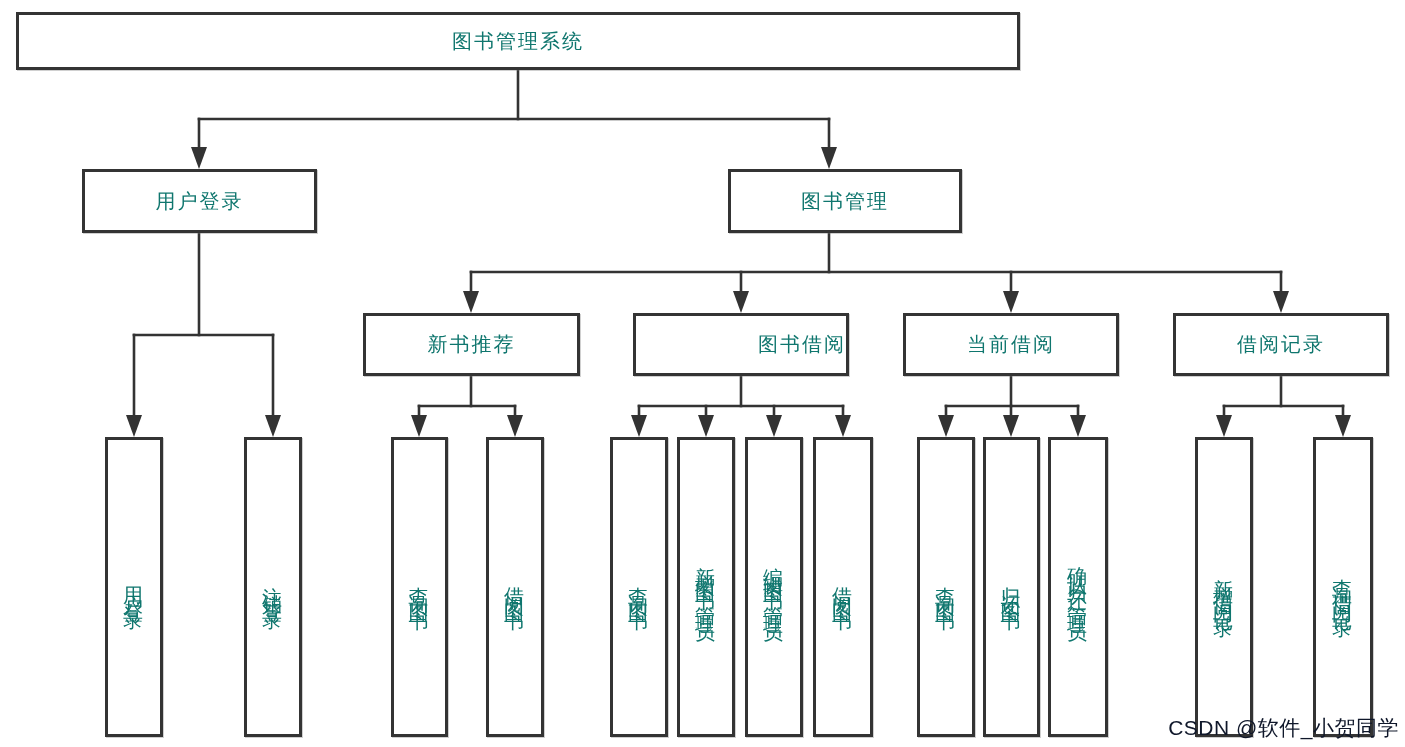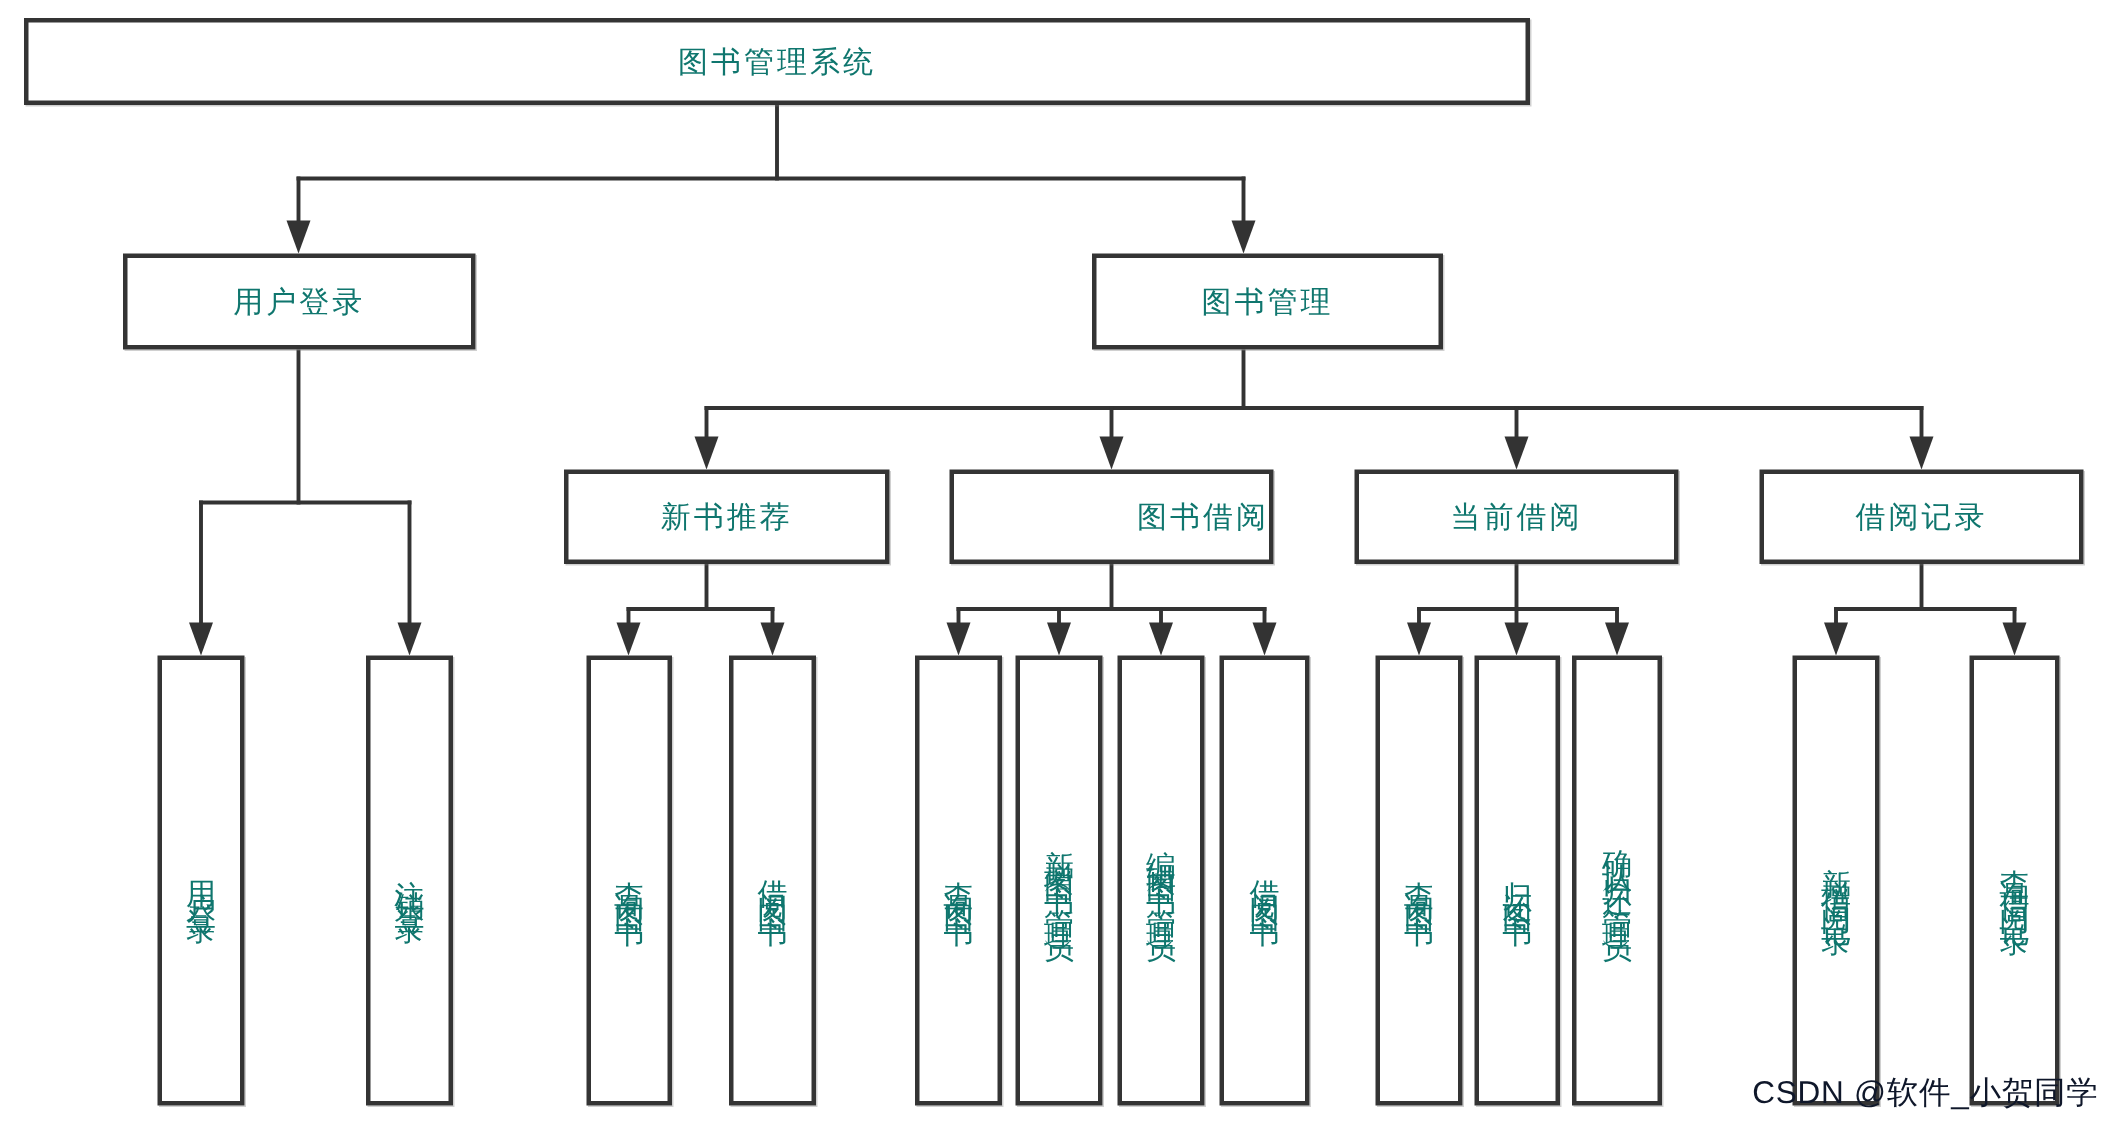--- a/index.html
+++ b/index.html
@@ -117,21 +117,21 @@
   <div id="nodes">
       <div class="node" style="left: 16px; top: 12px; width: 1004px; height: 58px;">
         <span class="lbl">图书管理系统</span>
       </div>
       <div class="node" style="left: 82px; top: 169px; width: 235px; height: 64px;">
         <span class="lbl">用户登录</span>
       </div>
       <div class="node" style="left: 713px; top: 169px; width: 234px; height: 64px; margin-left: 15px;">
         <span class="lbl">图书管理</span>
       </div>
-      <div class="node" style="left: 376px; top: 313px; width: 217px; height: 63px;">
+      <div class="node" style="left: 363px; top: 313px; width: 217px; height: 63px;">
         <span class="lbl">新书推荐</span>
       </div>
       <div class="node" style="left: 633px; top: 313px; width: 216px; height: 63px; justify-content: flex-end;">
         <span class="lbl">图书借阅</span>
       </div>
       <div class="node" style="left: 903px; top: 313px; width: 216px; height: 63px; text-align: right;">
         <span class="lbl">当前借阅</span>
       </div>
       <div class="node" style="left: 1173px; top: 313px; width: 216px; height: 63px;">
         <span class="lbl">借阅记录</span>

